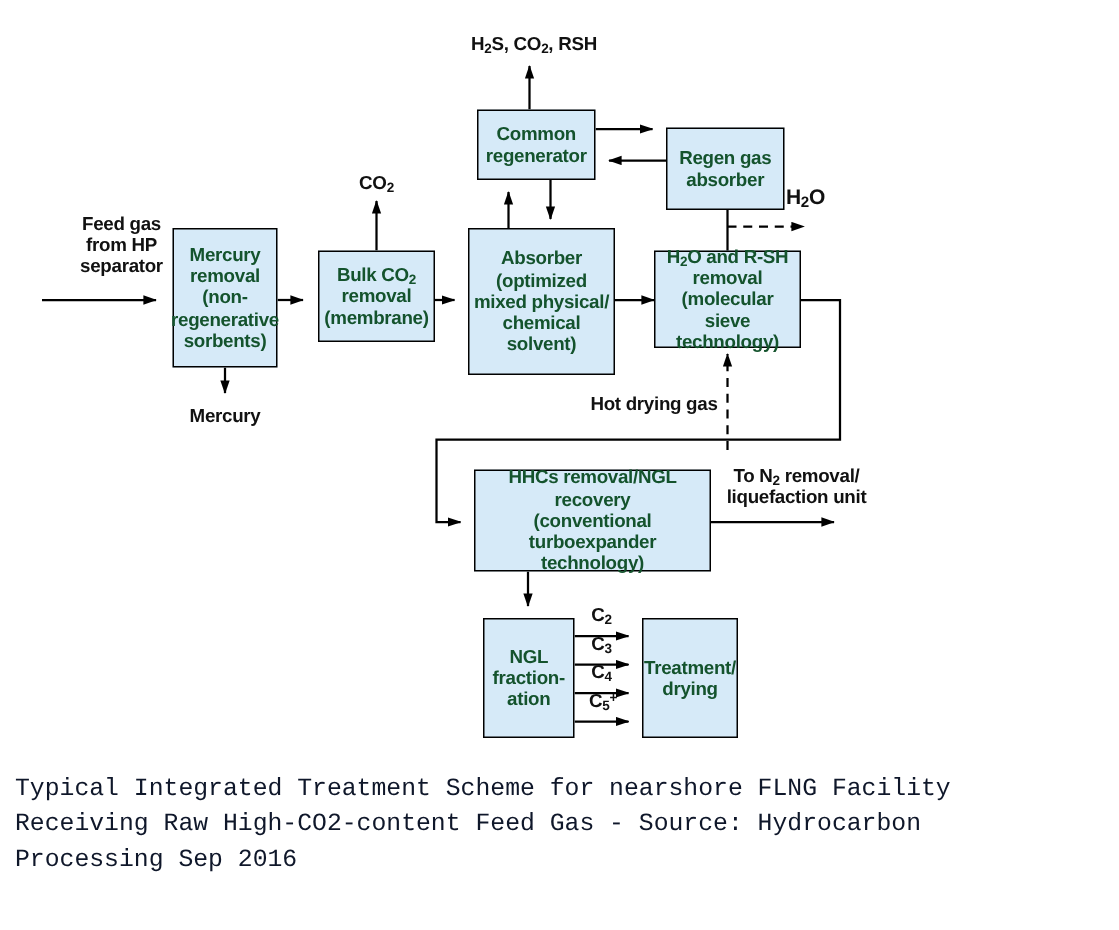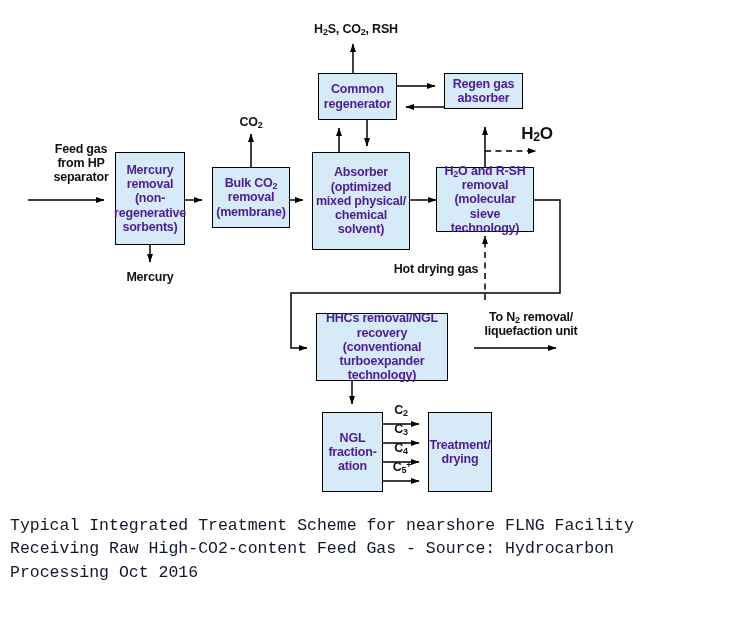--- a/index.html
+++ b/index.html
@@ -11,21 +11,21 @@
   #diagram{position:absolute;left:0;top:0;width:746px;height:505px;}
   .box{
     position:absolute;
     background:#d6eaf8;
     border:1.4px solid #000000;
     box-sizing:border-box;
     display:flex;align-items:center;justify-content:center;
     text-align:center;
     font-family:"Liberation Sans",sans-serif;
     font-weight:bold;
-    color:#4c1d95;
+    color:#14532d;
     line-height:1.14;
     letter-spacing:-0.2px;
   }
   .box span{display:block;padding:0 2px;}
   .lbl{
     position:absolute;
     font-family:"Liberation Sans",sans-serif;
     font-weight:bold;
     color:#111111;
     line-height:1.12;
@@ -110,58 +110,58 @@
   </div>
 
   <div class="box" style="left:312px;top:152px;width:98px;height:98px;font-size:12.5px;">
     <span>Absorber<br>(optimized<br>mixed physical/<br>chemical<br>solvent)</span>
   </div>
 
   <div class="box" style="left:318px;top:73px;width:79px;height:47px;font-size:12.5px;">
     <span>Common<br>regenerator</span>
   </div>
 
-  <div class="box" style="left:444px;top:73px;width:79px;height:36px;font-size:12.5px;">
+  <div class="box" style="left:444px;top:85px;width:79px;height:55px;font-size:12.5px;">
     <span>Regen gas<br>absorber</span>
   </div>
 
   <div class="box" style="left:436px;top:167px;width:98px;height:65px;font-size:12.5px;">
     <span>H<sub>2</sub>O and R-SH<br>removal (molecular<br>sieve technology)</span>
   </div>
 
-  <div class="box" style="left:316px;top:313px;width:132px;height:68px;font-size:12.5px;">
+  <div class="box" style="left:316px;top:313px;width:158px;height:68px;font-size:12.5px;">
     <span>HHCs removal/NGL recovery<br>(conventional turboexpander<br>technology)</span>
   </div>
 
   <div class="box" style="left:322px;top:412px;width:61px;height:80px;font-size:12.5px;">
     <span>NGL<br>fraction-<br>ation</span>
   </div>
 
   <div class="box" style="left:428px;top:412px;width:64px;height:80px;font-size:12.5px;">
     <span>Treatment/<br>drying</span>
   </div>
 
   <div class="lbl" style="left:44px;top:142px;width:74px;font-size:12.5px;">Feed gas<br>from HP<br>separator</div>
 
   <div class="lbl" style="left:118px;top:270px;width:64px;font-size:12.5px;">Mercury</div>
 
   <div class="lbl" style="left:231px;top:115px;width:40px;font-size:12.5px;">CO<sub>2</sub></div>
 
   <div class="lbl" style="left:308px;top:22px;width:96px;font-size:12.5px;">H<sub>2</sub>S, CO<sub>2</sub>, RSH</div>
 
-  <div class="lbl" style="left:518px;top:124px;width:38px;font-size:17px;">H<sub>2</sub>O</div>
+  <div class="lbl" style="left:518px;top:124px;width:38px;font-size:14px;">H<sub>2</sub>O</div>
 
   <div class="lbl" style="left:390px;top:262px;width:92px;font-size:12.5px;">Hot drying gas</div>
 
   <div class="lbl" style="left:478px;top:310px;width:106px;font-size:12.5px;">To N<sub>2</sub> removal/<br>liquefaction unit</div>
 
   <div class="lbl" style="left:389px;top:403px;width:24px;font-size:12.5px;">C<sub>2</sub></div>
   <div class="lbl" style="left:389px;top:422px;width:24px;font-size:12.5px;">C<sub>3</sub></div>
   <div class="lbl" style="left:389px;top:441px;width:24px;font-size:12.5px;">C<sub>4</sub></div>
   <div class="lbl" style="left:387px;top:460px;width:30px;font-size:12.5px;">C<sub>5</sub><sup>+</sup></div>
 
 </div>
 
 <div id="caption">
   <div>Typical Integrated Treatment Scheme for nearshore FLNG Facility</div>
   <div>Receiving Raw High-CO2-content Feed Gas - Source: Hydrocarbon</div>
-  <div>Processing Oct 2016</div>
+  <div>Processing Sep 2016</div>
 </div>
 
 </body></html>

